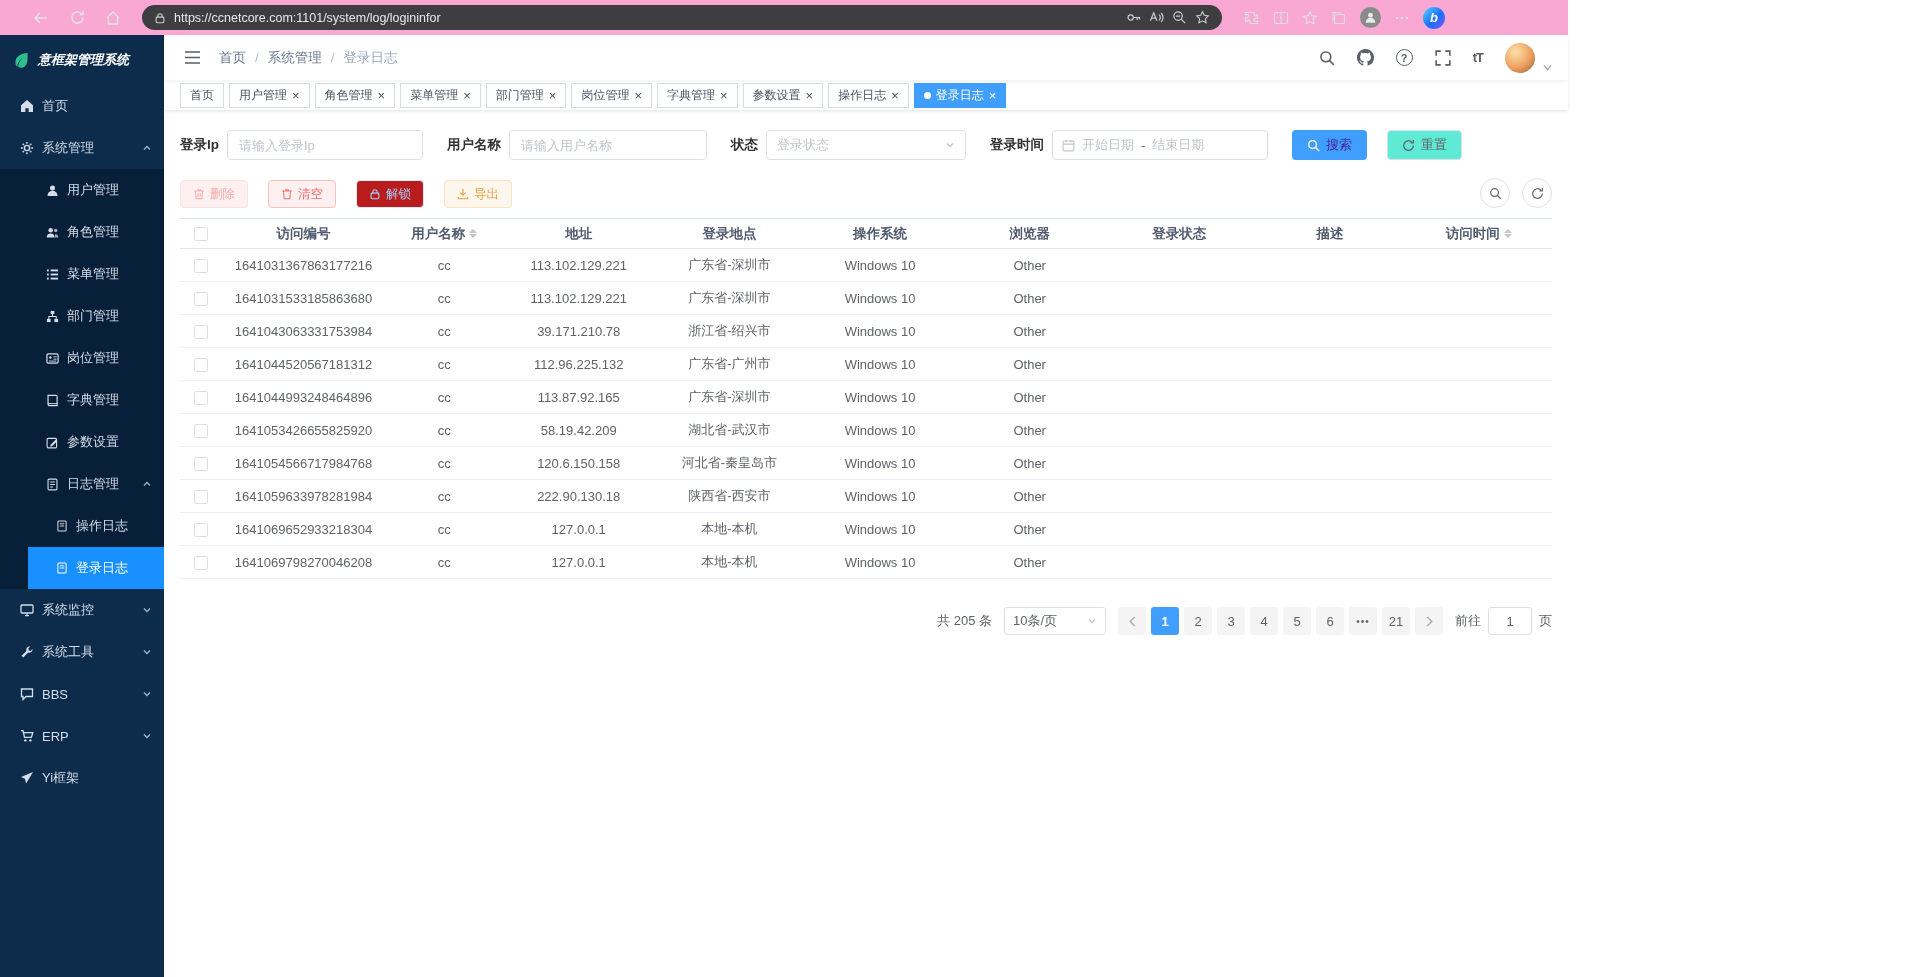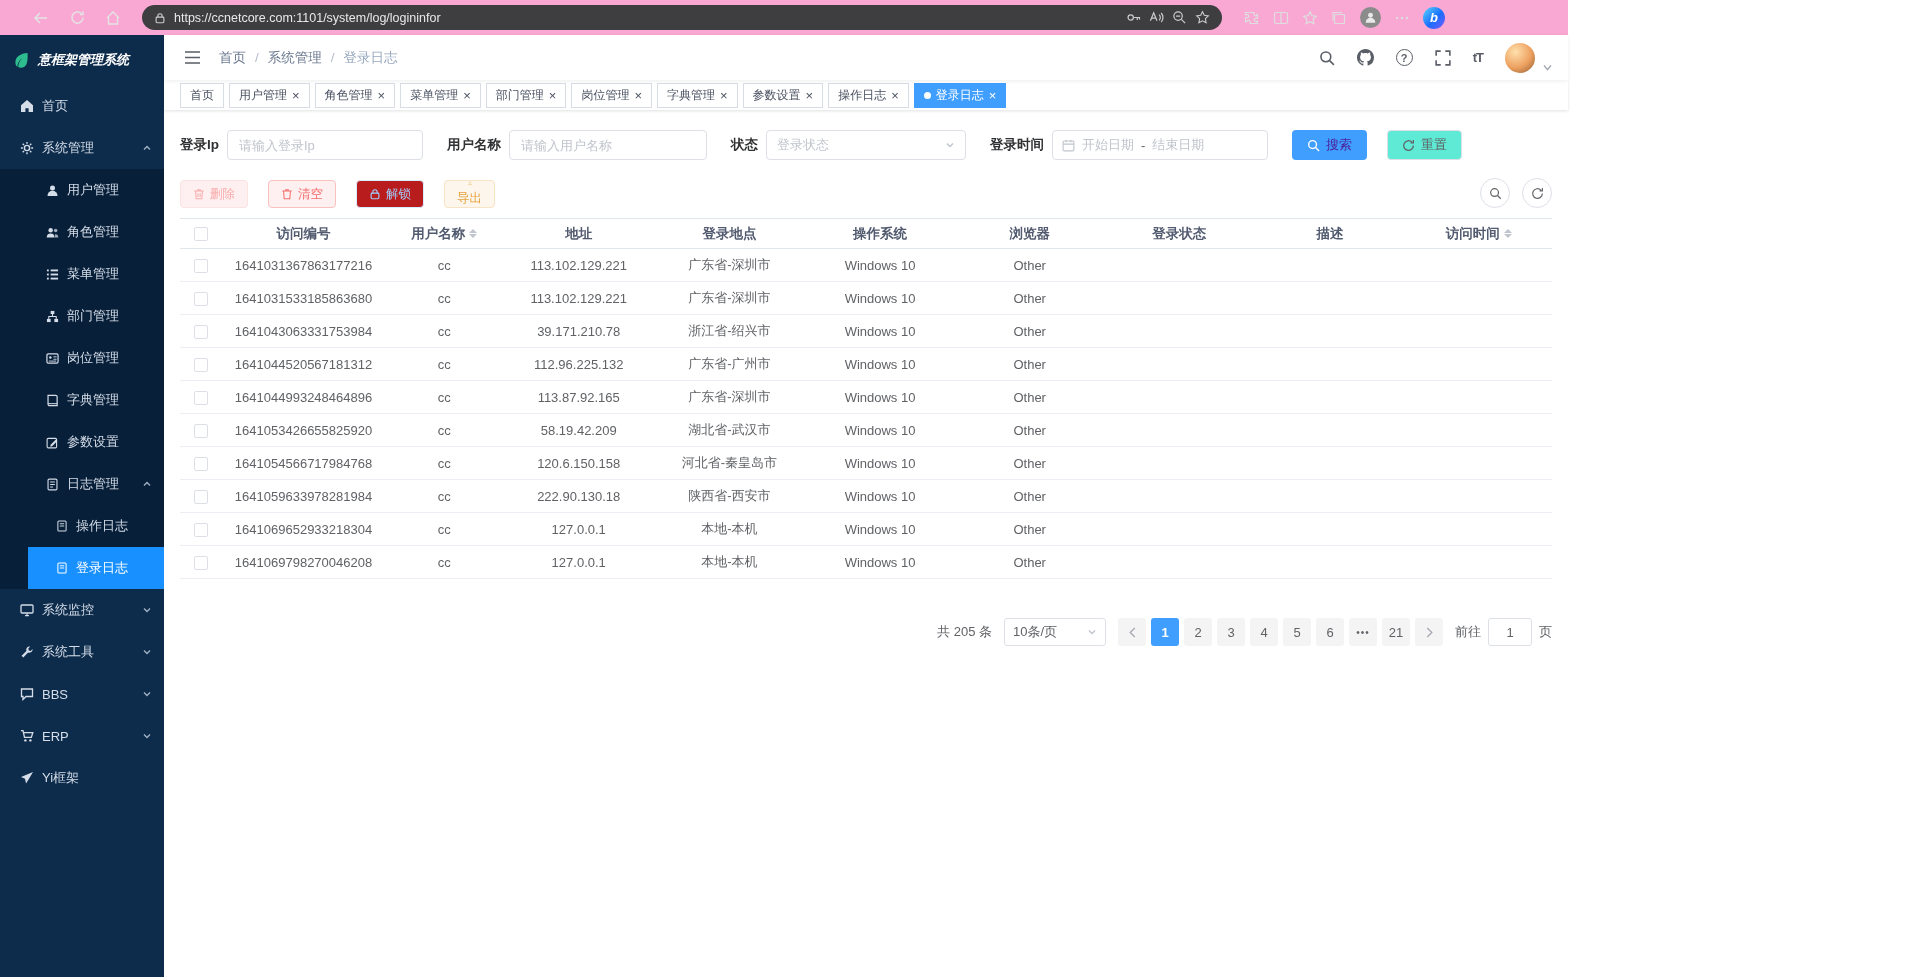--- a/index.html
+++ b/index.html
@@ -68,37 +68,37 @@
   .btn { height:30px; border-radius:4px; font-size:13px; display:inline-flex; align-items:center; gap:6px; padding:0 14px; border:1px solid transparent; cursor:pointer; }
   .btn-primary { background:#409eff; color:#4c1d95; }
   .btn-plain { background:#5eead4; border-color:#dcdfe6; color:#606266;justify-content:flex-end; }
 
   
   .toolbar { display:flex; align-items:flex-end; gap:20px; margin-bottom:10px; }
   .btn-sm { height:28px; padding:0 12px; font-size:12.5px; border-radius:4px; display:inline-flex; align-items:center; gap:5px; border:1px solid; cursor:pointer; }
   .b-del    { background:#fef0f0; border-color:#fde2e2; color:#f9abab; cursor:not-allowed; }
   .b-clear  { background:#fef0f0; border-color:#f9c0c0; color:#f56c6c; }
   .b-unlock { background:#b91c1c; border-color:#d9ecff; color:#a0cfff; cursor:not-allowed; }
-  .b-export { background:#fdf6ec; border-color:#f8e3c5; color:#e6a23c;flex-direction:column; }
+  .b-export { background:#fdf6ec; border-color:#f8e3c5; color:#e6a23c; }
   .tool-right { margin-left:auto; display:flex; gap:12px; }
   .circle-btn { width:30px; height:30px; border-radius:50%; border:1px solid #dcdfe6; background:#fff; color:#606266; display:flex; align-items:center; justify-content:center; cursor:pointer; }
 
   
   table { width:100%; border-collapse:collapse; table-layout:fixed; }
   thead th { height:30px; font-size:13.5px; font-weight:700; color:#515a6e; text-align:center; border-top:1px solid #dfe6ec; border-bottom:1px solid #dfe6ec; white-space:nowrap; }
   tbody td { height:33px; font-size:13px; color:#606266; text-align:center; border-bottom:1px solid #ebeef5; white-space:nowrap; overflow:hidden; }
   .cb { appearance:none; -webkit-appearance:none; width:14px; height:14px; border:1px solid #dcdfe6; border-radius:2px; background:#fff; cursor:pointer; vertical-align:middle; }
   .th-wrap { display:inline-flex; align-items:center; gap:4px; }
   .sort { display:inline-flex; flex-direction:column; gap:1px; cursor:pointer; }
   .sort i { display:block; width:0; height:0; border:4px solid transparent; }
   .sort .up { border-bottom-color:#c0c4cc; border-top-width:0; }
   .sort .dn { border-top-color:#c0c4cc; border-bottom-width:0; }
 
   
-  .pagination { display:flex; align-items:center; justify-content:flex-end; gap:12px; margin-top:39px; font-size:13px; color:#606266; }
+  .pagination { display:flex; align-items:center; justify-content:flex-end; gap:12px; margin-top:28px; font-size:13px; color:#606266; }
   .pg-pages { display:flex; gap:5px; align-items:center; }
   .pg-btn { min-width:28px; height:28px; background:#f4f4f5; color:#606266; border-radius:3px; display:inline-flex; align-items:center; justify-content:center; padding:0 5px; cursor:pointer; font-size:13px; }
   .pg-btn.active { background:#409eff; color:#fff; font-weight:700; }
   .pg-btn.nav { color:#a8abb2; }
   .pg-size { width:102px; height:28px; border:1px solid #dcdfe6; border-radius:3px; background:#fff; display:flex; align-items:center; justify-content:space-between; padding:0 8px; color:#606266; cursor:pointer; }
   .pg-go { display:flex; align-items:center; gap:7px; }
   .pg-go-input { width:44px; height:28px; border:1px solid #dcdfe6; border-radius:3px; text-align:center; font-size:13px; color:#606266; outline:none; }
 </style>
 </head>
 <body>

